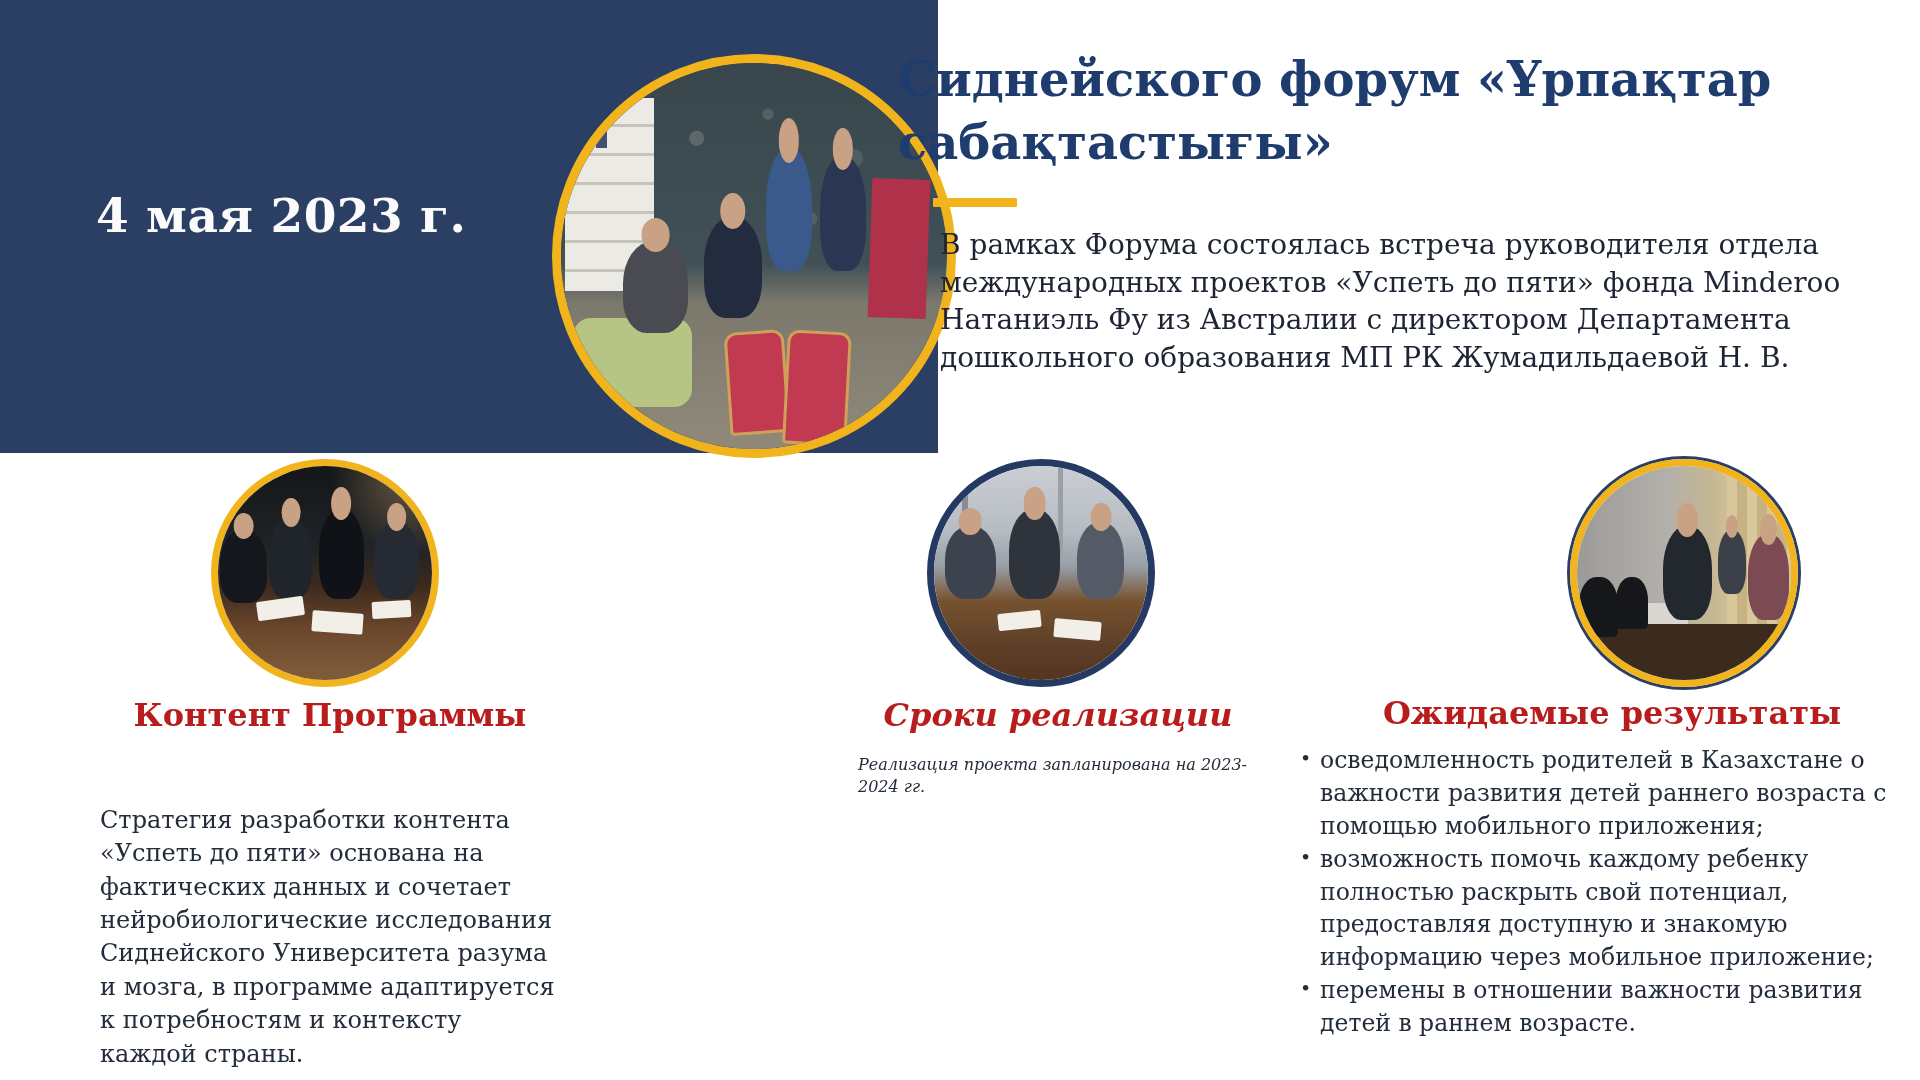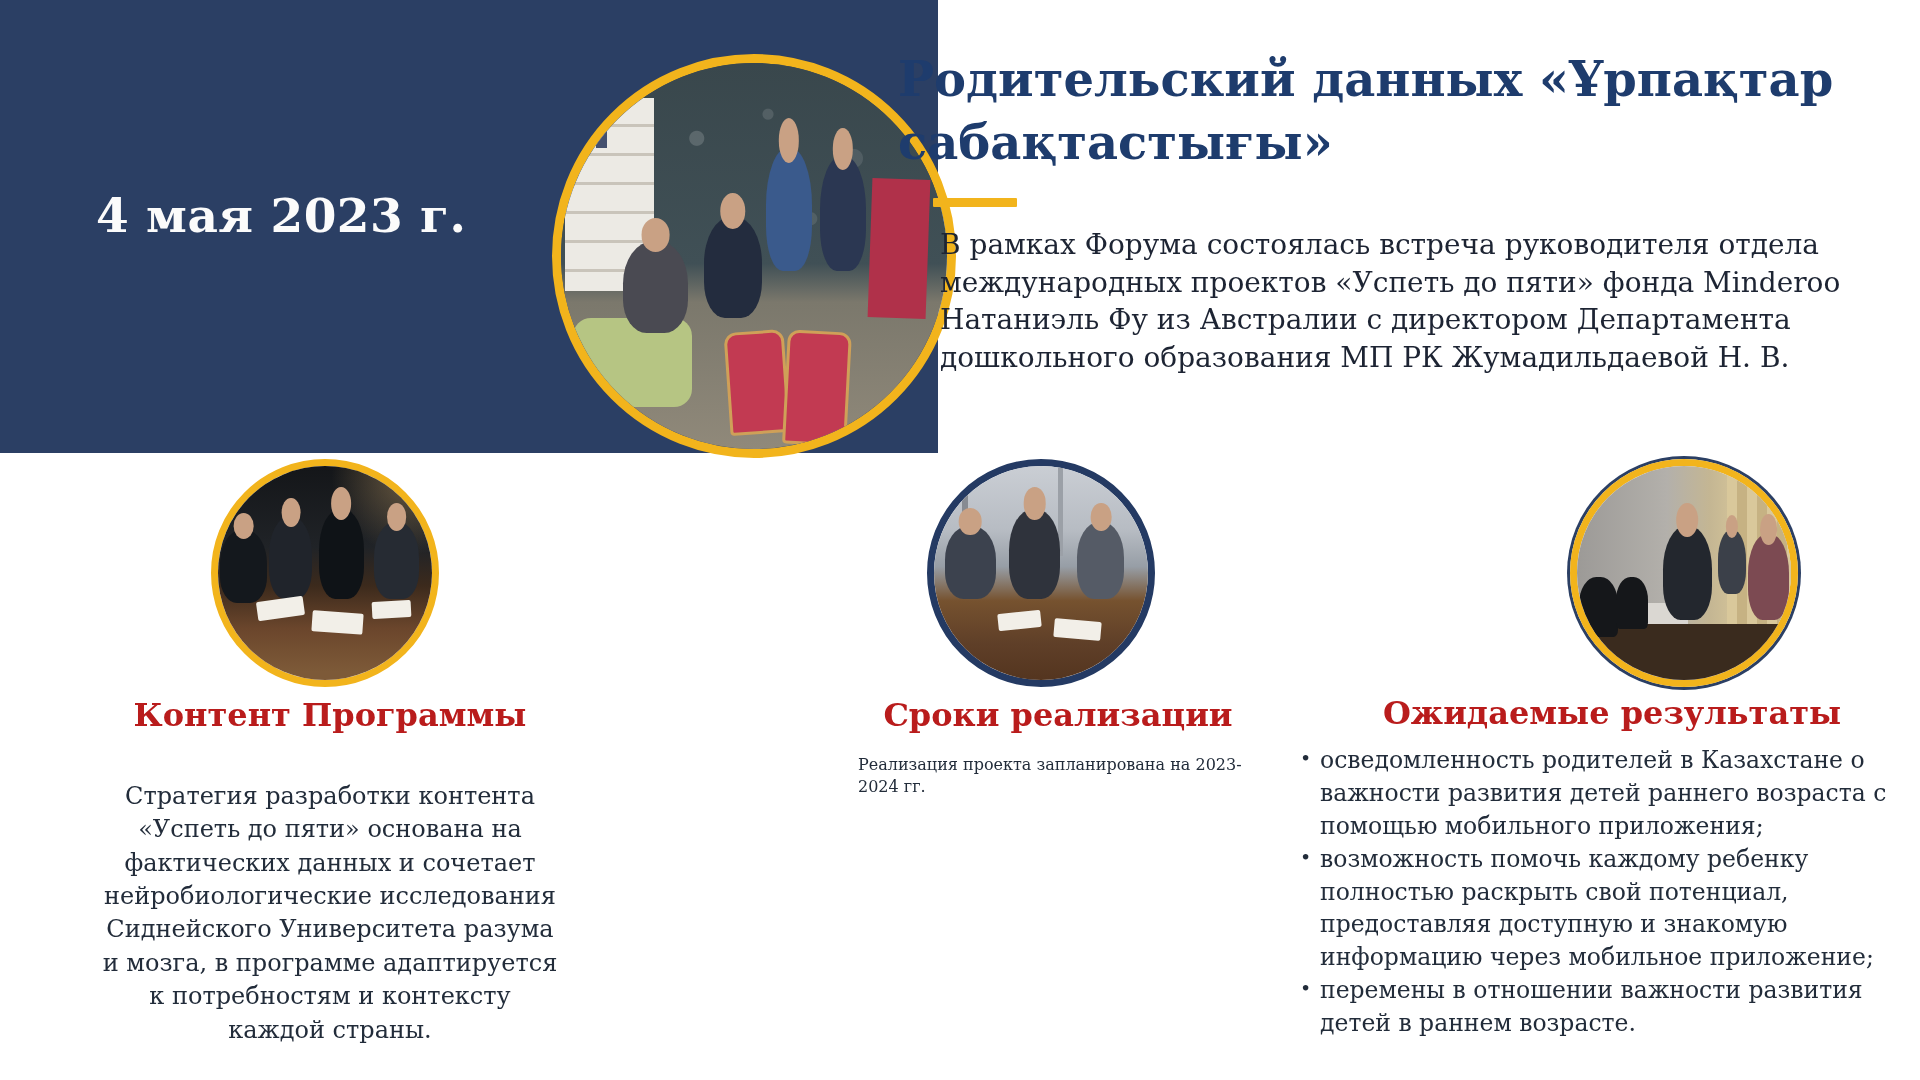--- a/index.html
+++ b/index.html
@@ -21,22 +21,22 @@
   .ring-yellow{border:7px solid #f2b41c;}
   .ring-navy{border:7px solid #243a63;}
   .c1{left:211px;}
   .c2{left:927px;}
   .c3{left:1570px;box-shadow:0 0 0 3px #2b3f64;}
 
   
   .col{text-align:left;}
   .col h2{margin:0;color:#b91c1c;font-size:32px;font-weight:bold;text-align:center;}
   .col-1{left:100px;top:696px;width:460px;}
-  .col-1 .body{margin-top:46px;font-size:24px;line-height:1.39;color:#222c3a;text-align:center;}
-  .col-2{left:858px;top:696px;width:400px;}
+  .col-1 .body{margin-top:70px;font-size:24px;line-height:1.39;color:#222c3a;}
+  .col-2{left:858px;top:696px;width:400px;font-style:italic;}
   .col-2 .body{margin-top:20px;font-size:16px;line-height:1.36;color:#222c3a;}
   .col-3{left:1296px;top:694px;width:632px;}
   .col-3 ul{margin:12px 0 0 0;padding:0;list-style:none;font-size:23.5px;line-height:1.4;color:#222c3a;}
   .col-3 li{position:relative;padding-left:24px;}
   .col-3 li::before{content:"•";position:absolute;left:4px;top:1px;font-size:19px;color:#222c3a;}
 
   
   .photo{position:absolute;inset:0;}
   .person{position:absolute;border-radius:46% 46% 36% 36%;}
   .person::before{content:"";position:absolute;left:50%;top:-24%;transform:translateX(-50%);
@@ -97,21 +97,21 @@
     <div class="abs sofa"></div>
     <div class="person" style="left:16%;top:46%;width:17%;height:24%;background:#4a4a52;"></div>
     <div class="person" style="left:37%;top:40%;width:15%;height:26%;background:#232c3e;"></div>
     <div class="person" style="left:53%;top:22%;width:12%;height:32%;background:#3a5a8c;"></div>
     <div class="person" style="left:67%;top:24%;width:12%;height:30%;background:#2b3752;"></div>
     <div class="abs chair chair1"></div>
     <div class="abs chair chair2"></div>
   </div>
 </div>
 
-<div class="abs title">Родительский данных  «Ұрпақтар сабақтастығы»</div>
+<div class="abs title">Сиднейского форум  «Ұрпақтар сабақтастығы»</div>
 <div class="abs underline"></div>
 <div class="abs intro">В рамках Форума состоялась встреча  руководителя отдела международных проектов «Успеть до пяти» фонда  Minderoo  Натаниэль Фу  из Австралии с директором Департамента дошкольного образования МП РК Жумадильдаевой Н. В.</div>
 
 <div class="abs circle small-circle ring-yellow c1">
   <div class="photo m1-bg">
     <div class="abs m1-glow"></div>
     <div class="person" style="left:1%;top:30%;width:22%;height:34%;background:#14181d;"></div>
     <div class="person" style="left:24%;top:24%;width:20%;height:38%;background:#20242b;"></div>
     <div class="person" style="left:47%;top:20%;width:21%;height:42%;background:#0f1317;"></div>
     <div class="person" style="left:73%;top:26%;width:21%;height:36%;background:#262b33;"></div>

